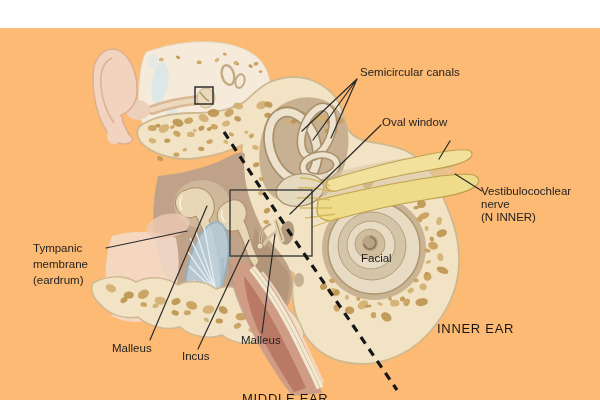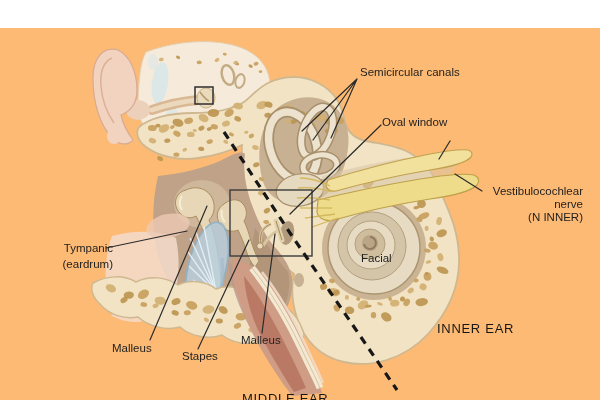--- a/index.html
+++ b/index.html
@@ -1,20 +1,20 @@
 <!DOCTYPE html>
 <html><head>
 <meta charset="utf-8">
 <style>
   html,body{margin:0;padding:0;background:#fff;}
   #stage{position:relative;width:600px;height:400px;background:#fdba74;overflow:hidden;
          font-family:"Liberation Sans",sans-serif;margin-top:28px;}
   #art{position:absolute;left:0;top:0;}
   .lbl{position:absolute;font-size:11.5px;line-height:13px;color:#1e1e1e;white-space:nowrap;}
-  .multi{white-space:normal;text-align:right;}
+  .multi{white-space:normal;text-align:left;}
   .multi span{display:block;}
   .region{font-weight:normal;font-size:13px;letter-spacing:.7px;color:#161616;}
 </style>
 </head>
 <body>
 
 <div id="stage">
 
 <svg id="art" width="600" height="400" viewBox="0 0 600 400">
 
@@ -314,20 +314,21 @@
   <div class="lbl" style="left:360px;top:38px">Semicircular canals</div>
   <div class="lbl" style="left:382px;top:88px">Oval window</div>
   <div class="lbl multi" style="left:481px;top:157px;width:102px">
     <span>Vestibulocochlear</span>
     <span>nerve</span>
     <span>(N INNER)</span>
   </div>
   <div class="lbl" style="left:361px;top:224px">Facial</div>
   <div class="lbl multi" style="left:33px;top:212px;width:80px;line-height:16px">
     <span>Tympanic</span>
+    <span>membrane</span>
     <span>(eardrum)</span>
   </div>
   <div class="lbl" style="left:112px;top:314px">Malleus</div>
-  <div class="lbl" style="left:182px;top:322px">Stapes</div>
+  <div class="lbl" style="left:182px;top:322px">Incus</div>
   <div class="lbl" style="left:241px;top:306px">Malleus</div>
   <div class="lbl region" style="left:242px;top:364px">MIDDLE EAR</div>
   <div class="lbl region" style="left:437px;top:294px">INNER EAR</div>
 </div>
 
 </body></html>

